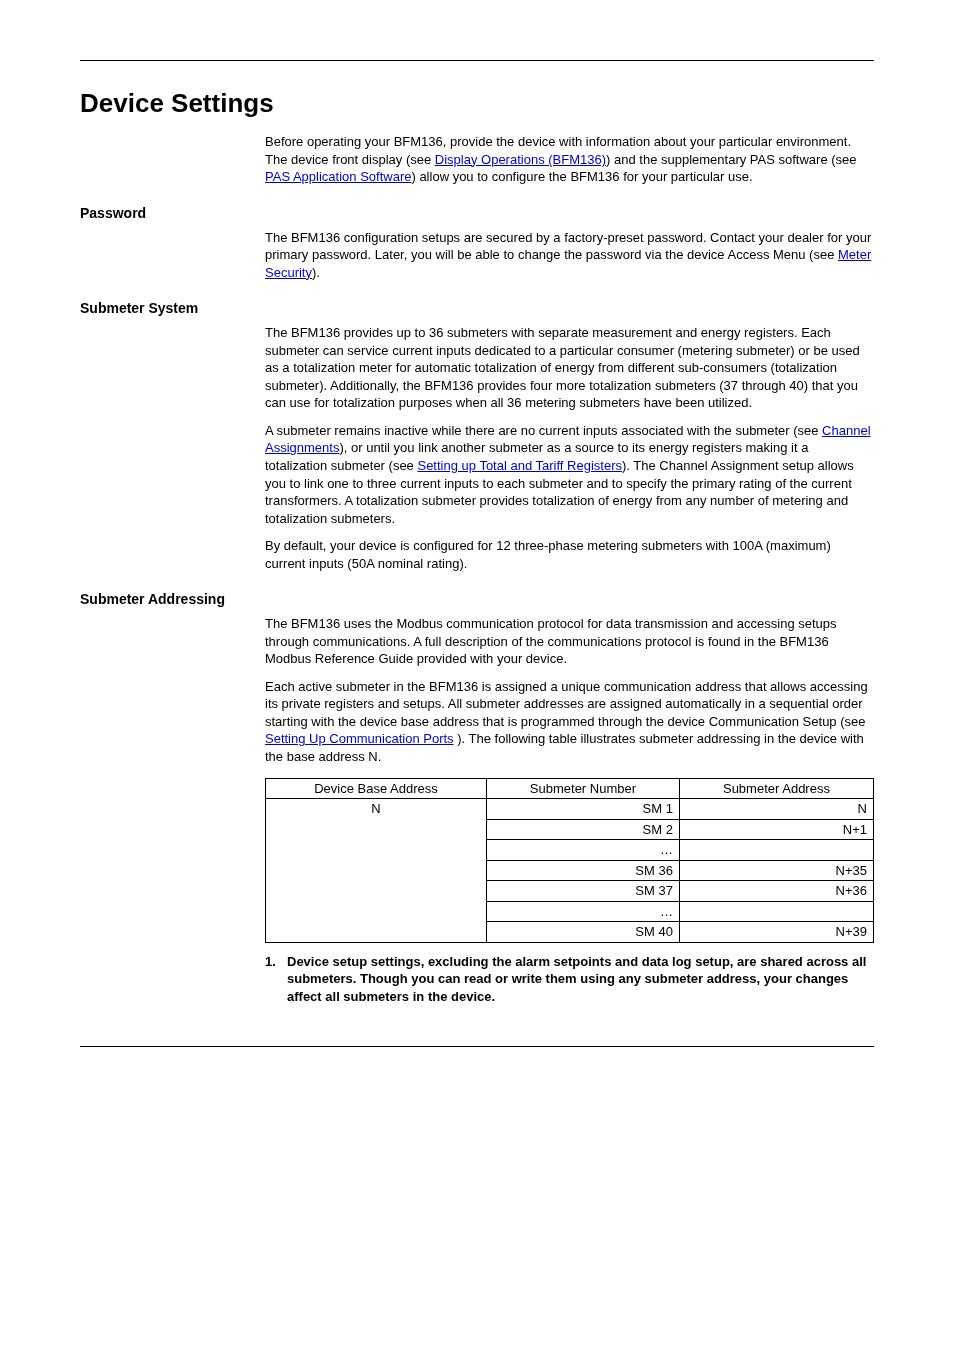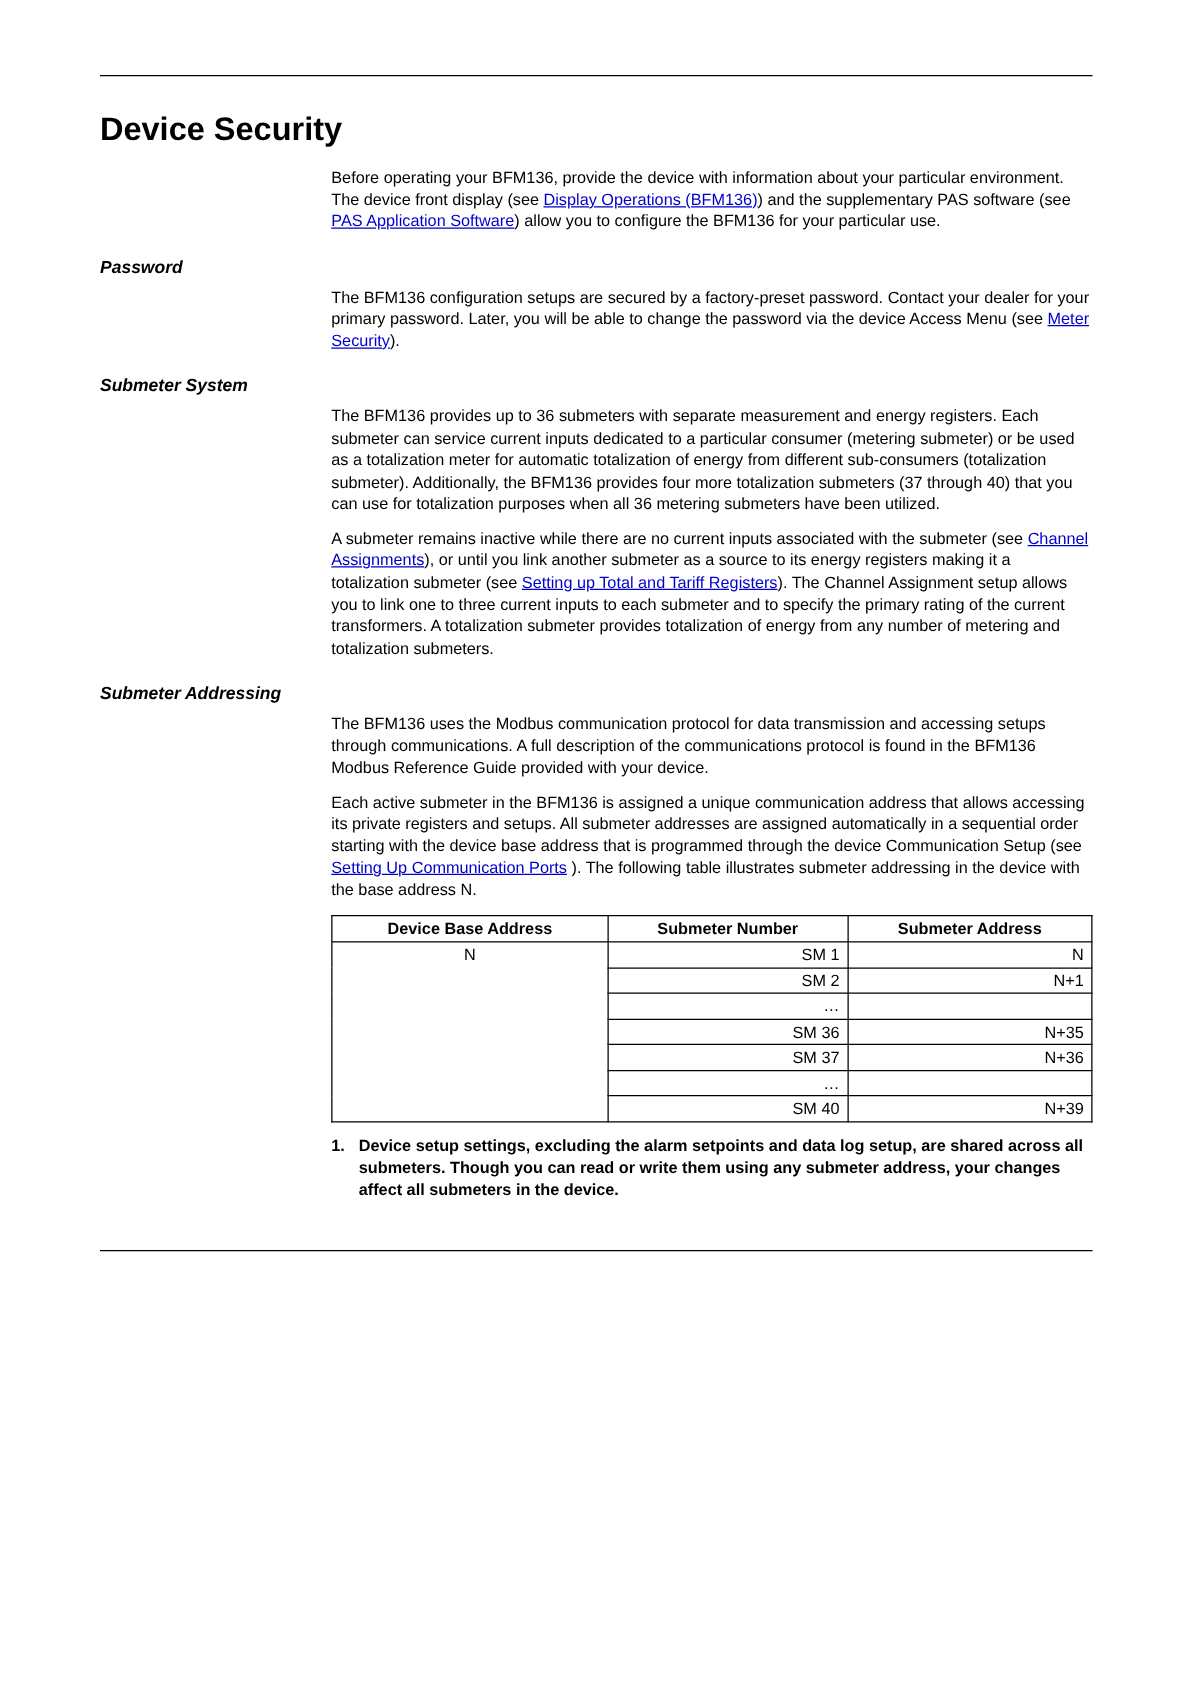--- a/index.html
+++ b/index.html
@@ -18,21 +18,20 @@
   h1 {
     font-size: 26px;
     font-weight: bold;
     margin-bottom: 12px;
   }
   h2.section {
     font-size: 14px;
     font-weight: bold;
     margin-top: 18px;
     margin-bottom: 6px;
-    font-style: italic;
   }
   .content-block {
     margin-left: 185px;
   }
   .content-block p {
     margin-bottom: 10px;
   }
   a.link {
     color: #0000cc;
     text-decoration: underline;
@@ -44,62 +43,63 @@
     margin-bottom: 10px;
     font-size: 13px;
   }
   table.addr th, table.addr td {
     border: 1px solid #000;
     padding: 1px 6px;
     text-align: right;
     vertical-align: top;
   }
   table.addr th {
-    font-weight: bold;
+    font-weight: normal;
     text-align: center;
   }
   table.addr td.center { text-align: center; }
   .notes-heading {
     font-weight: bold;
     margin-top: 8px;
     margin-bottom: 4px;
   }
   .note-item {
     display: flex;
     font-weight: bold;
   }
   .note-num { width: 22px; flex: 0 0 22px; }
   .note-text { flex: 1; }
 </style>
 </head>
 <body>
 
 <hr class="hr-top">
 
-<h1>Device Security</h1>
+<h1>Device Settings</h1>
 
 <div class="content-block">
   <p>
     <span>Before operating your BFM136, provide the device with information about your particular environment. The device front display (see </span><a href="#" class="link">Display Operations (BFM136)</a><span>) and the supplementary PAS software (see </span><a href="#" class="link">PAS Application Software</a><span>) allow you to configure the BFM136 for your particular use.</span>
   </p>
 </div>
 
 <h2 class="section">Password</h2>
 <div class="content-block">
   <p>
     <span>The BFM136 configuration setups are secured by a factory-preset password. Contact your dealer for your primary password. Later, you will be able to change the password via the device Access Menu (see </span><a href="#" class="link">Meter Security</a><span>).</span>
   </p>
 </div>
 
 <h2 class="section">Submeter System</h2>
 <div class="content-block">
   <p>The BFM136 provides up to 36 submeters with separate measurement and energy registers. Each submeter can service current inputs dedicated to a particular consumer (metering submeter) or be used as a totalization meter for automatic totalization of energy from different sub-consumers (totalization submeter). Additionally, the BFM136 provides four more totalization submeters (37 through 40) that you can use for totalization purposes when all 36 metering submeters have been utilized.</p>
   <p>
     <span>A submeter remains inactive while there are no current inputs associated with the submeter (see </span><a href="#" class="link">Channel Assignments</a><span>), or until you link another submeter as a source to its energy registers making it a totalization submeter (see </span><a href="#" class="link">Setting up Total and Tariff Registers</a><span>). The Channel Assignment setup allows you to link one to three current inputs to each submeter and to specify the primary rating of the current transformers. A totalization submeter provides totalization of energy from any number of metering and totalization submeters.</span>
   </p>
+  <p>By default, your device is configured for 12 three-phase metering submeters with 100A (maximum) current inputs (50A nominal rating).</p>
 </div>
 
 <h2 class="section">Submeter Addressing</h2>
 <div class="content-block">
   <p>The BFM136 uses the Modbus communication protocol for data transmission and accessing setups through communications. A full description of the communications protocol is found in the BFM136  Modbus Reference Guide provided with your device.</p>
   <p>
     <span>Each active submeter in the BFM136  is assigned a unique communication address that allows accessing its private registers and setups. All submeter addresses are assigned automatically in a sequential order starting with the device base address that is programmed through the device Communication Setup (see </span><a href="#" class="link">Setting Up Communication Ports</a><span> ). The following table illustrates submeter addressing in the device with the base address N.</span>
   </p>
 
   <table class="addr">

